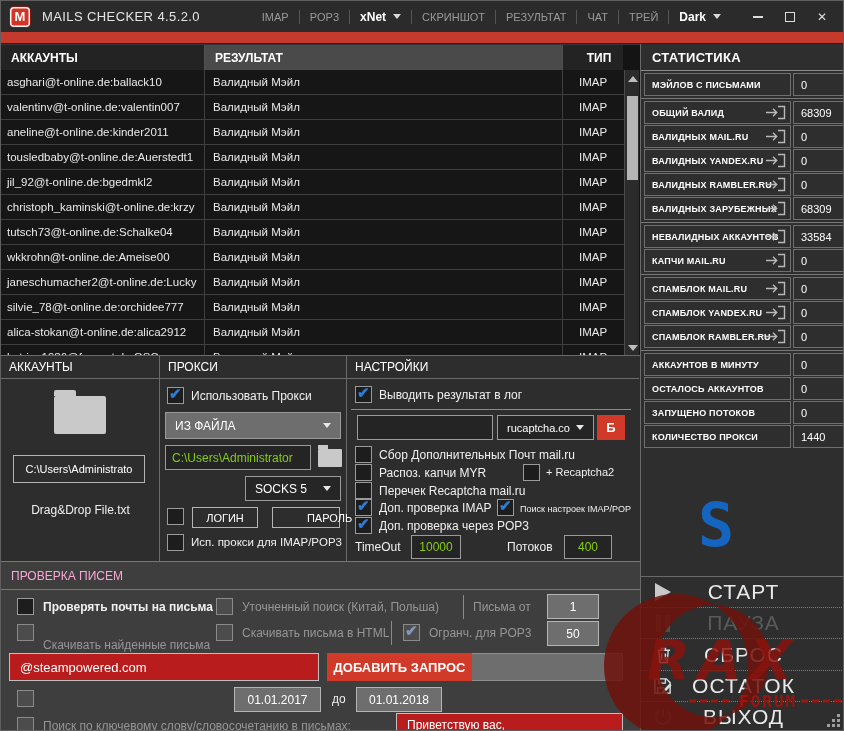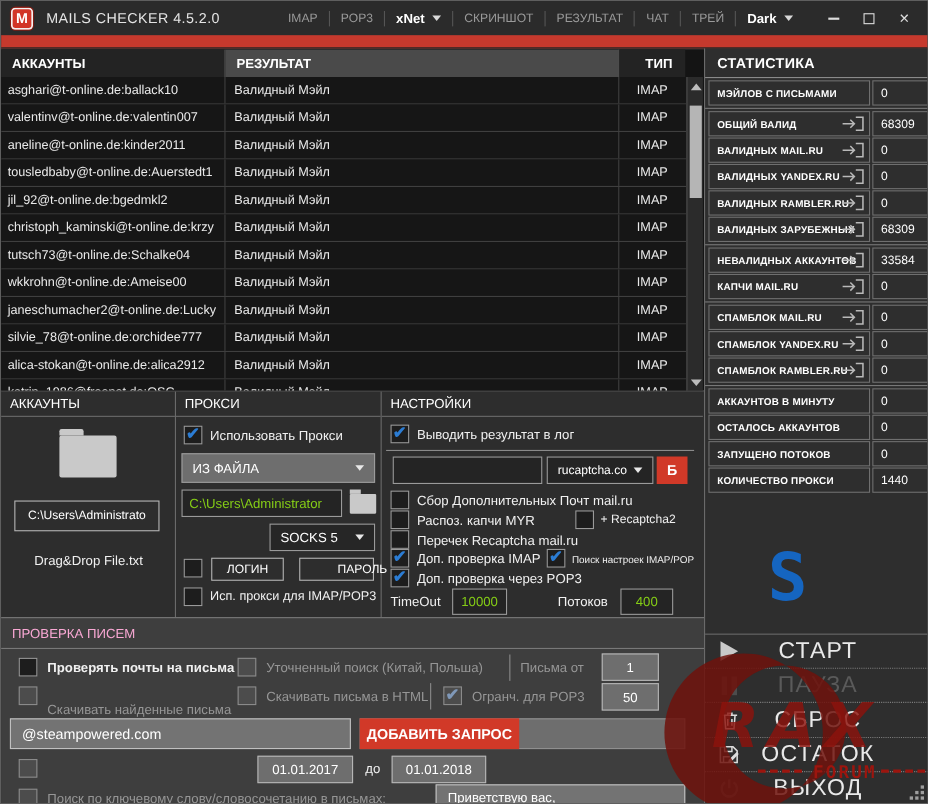--- a/index.html
+++ b/index.html
@@ -78,21 +78,21 @@
   .btn { position:absolute; background:#2d2d2d; border:1px solid #b5b5b5; color:#fff; font-size:11px;
          display:flex; align-items:center; justify-content:center; }
   .hline { position:absolute; height:1px; background:#8a8a8a; }
   .vline { position:absolute; width:1px; background:#8a8a8a; }
 
   
   .mailcheck { position:absolute; left:0; top:560px; width:639px; height:171px; background:#3e3e3e; border-top:1px solid #787878;}
   .mc-h { height:28px; display:flex; align-items:center; padding-left:10px; color:#f9a8d4; font-size:12px; border-bottom:1px solid #787878;}
   .redbtn { position:absolute; background:#d13928; color:#fff; font-weight:bold; font-size:13px;
             display:flex; align-items:center; justify-content:center; border:none; }
-  .grayin { position:absolute; background:#737373; border:1px solid #c0c0c0; color:#fff; font-size:13px;
+  .grayin { position:absolute; background:#b91c1c; border:1px solid #c0c0c0; color:#fff; font-size:13px;
             padding-left:10px; outline:none; font-family:"Liberation Sans",sans-serif;}
 
   
   .rightcol { position:absolute; left:639px; top:43px; width:205px; height:688px; background:#2e2e2e; border-left:1px solid #6a6a6a;}
   .stats-h { height:27px; display:flex; align-items:center; padding-left:11px; color:#fff; font-size:13px; font-weight:bold;
              border-bottom:1px solid #8a8a8a; letter-spacing:.3px;}
   .stat-row { display:flex; margin:0 0 1px 3px; height:23px; }
   .stat-label { width:147px; border:1px solid #6f6f6f; background:#2e2e2e; color:#fff; font-size:9px; font-weight:bold;
                 display:flex; align-items:center; padding-left:7px; position:relative; letter-spacing:.2px;}
   .stat-label svg { position:absolute; right:4px; }

